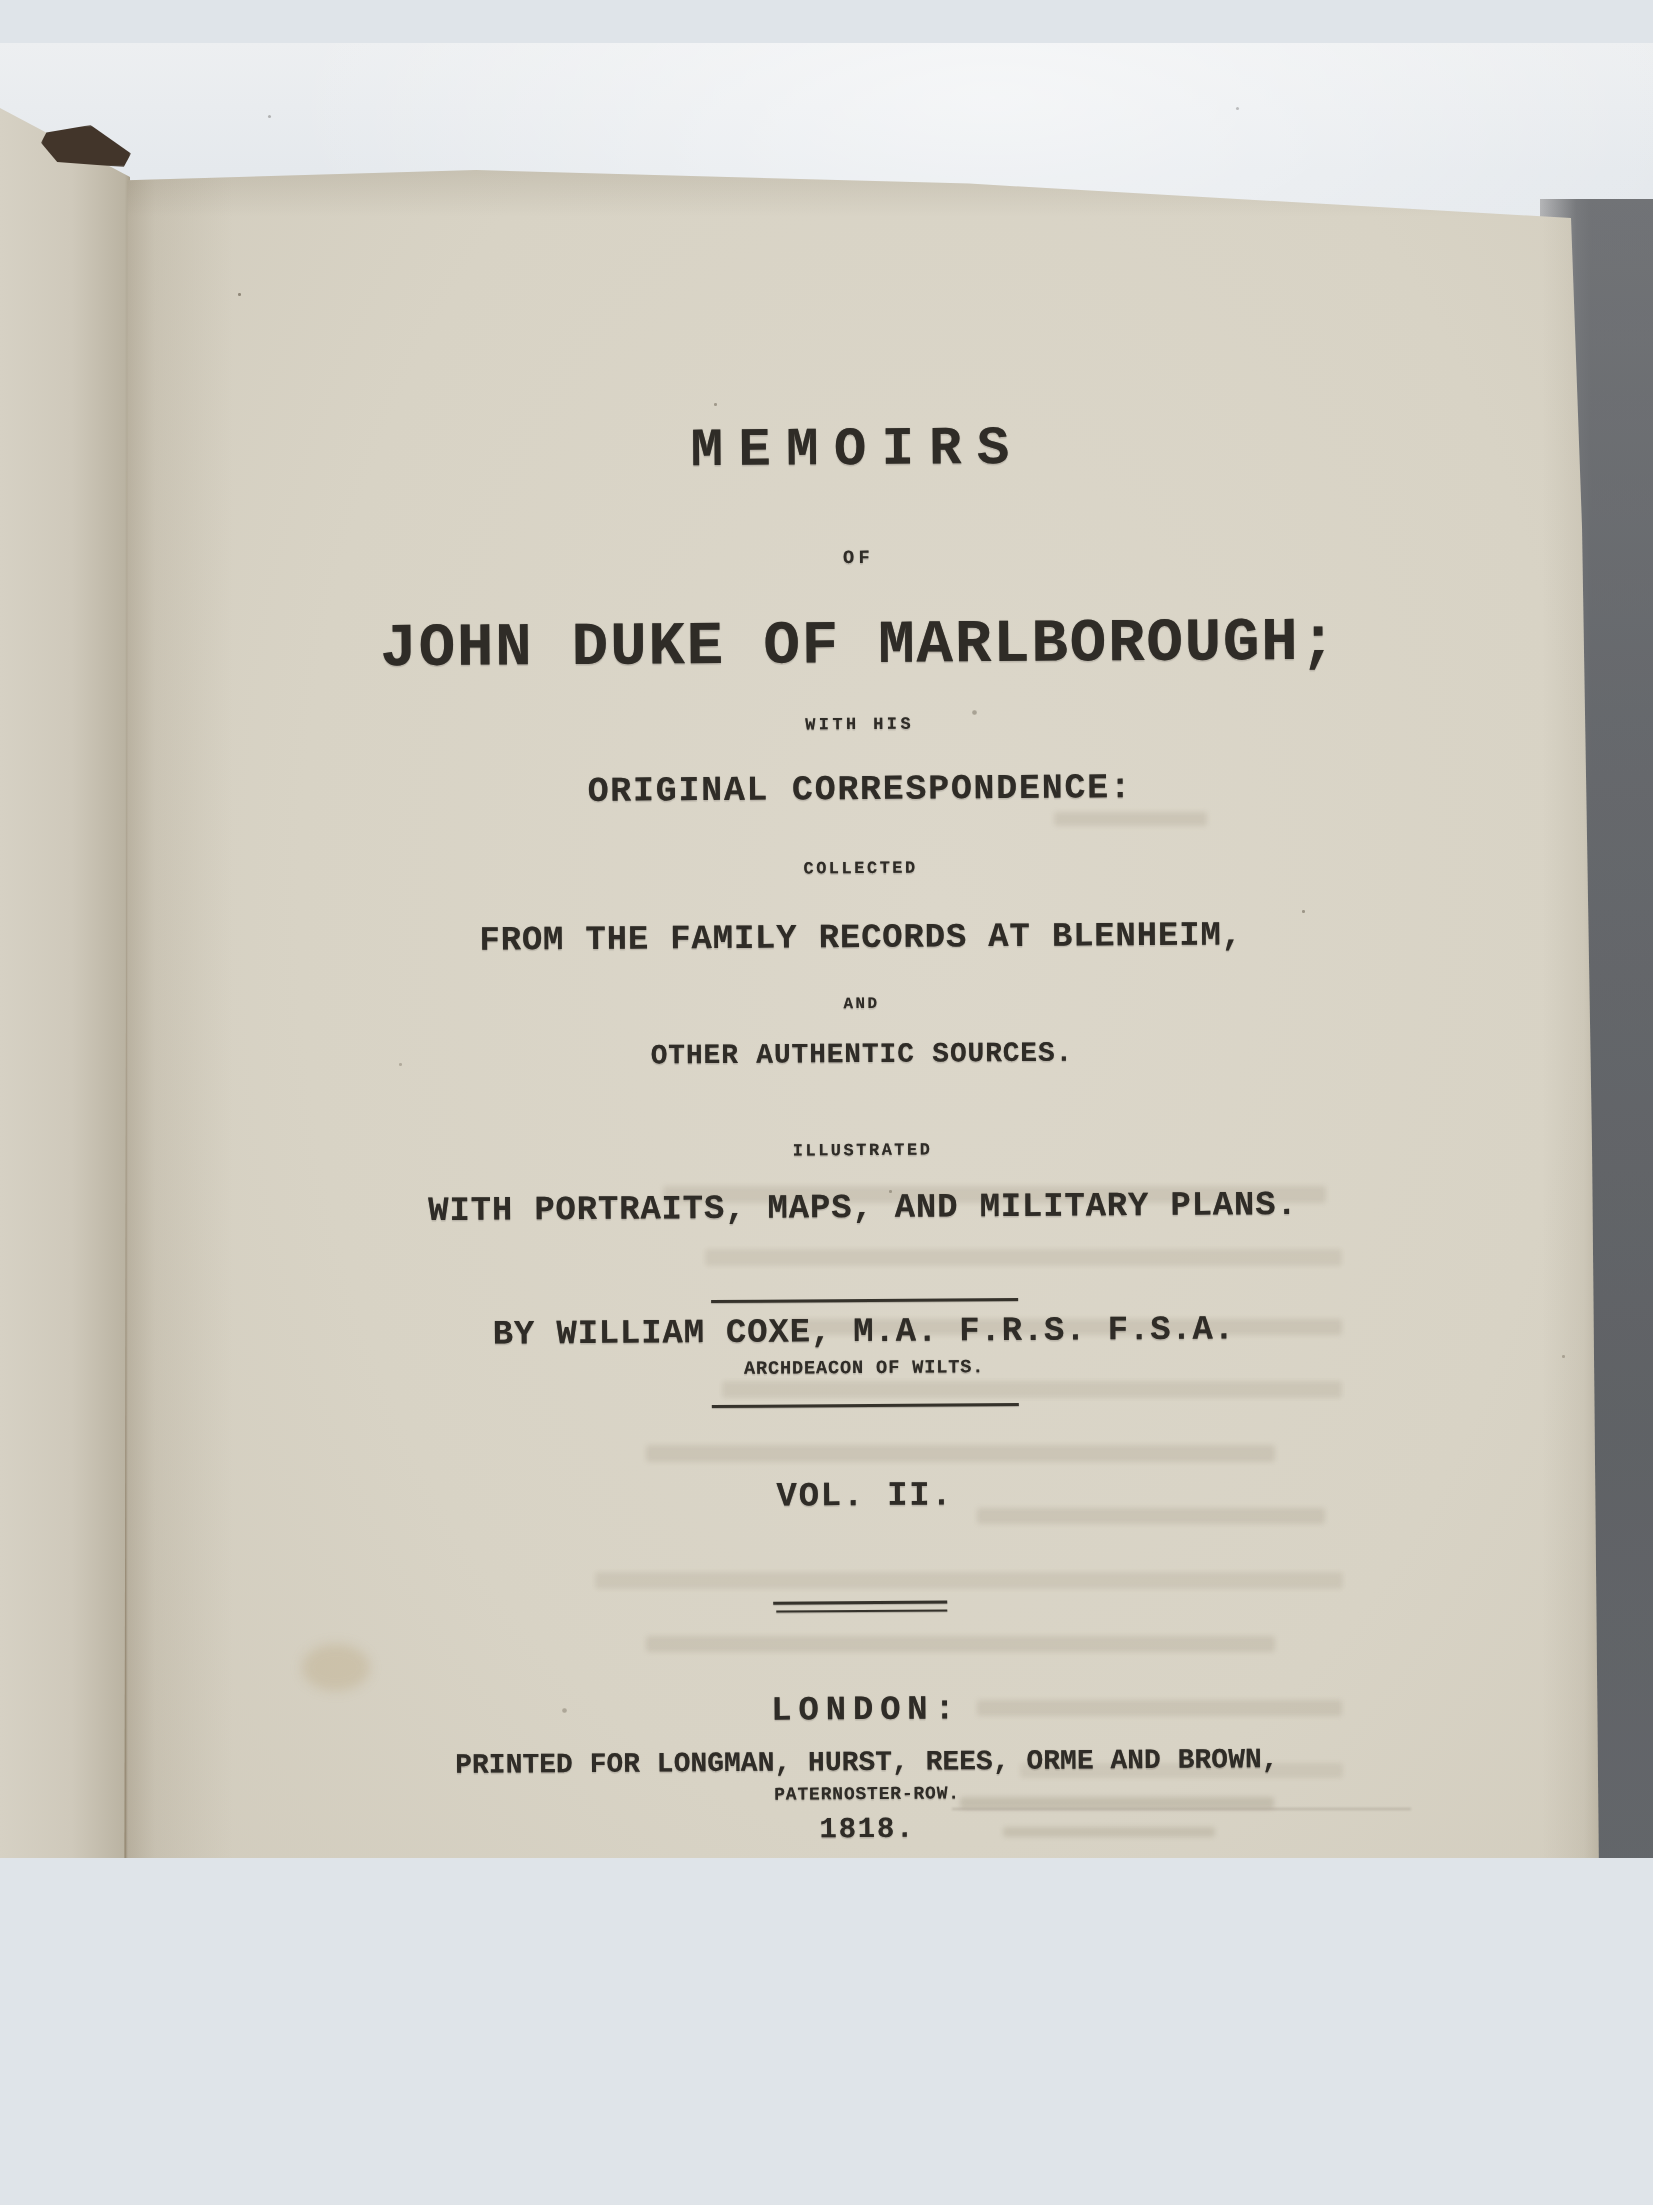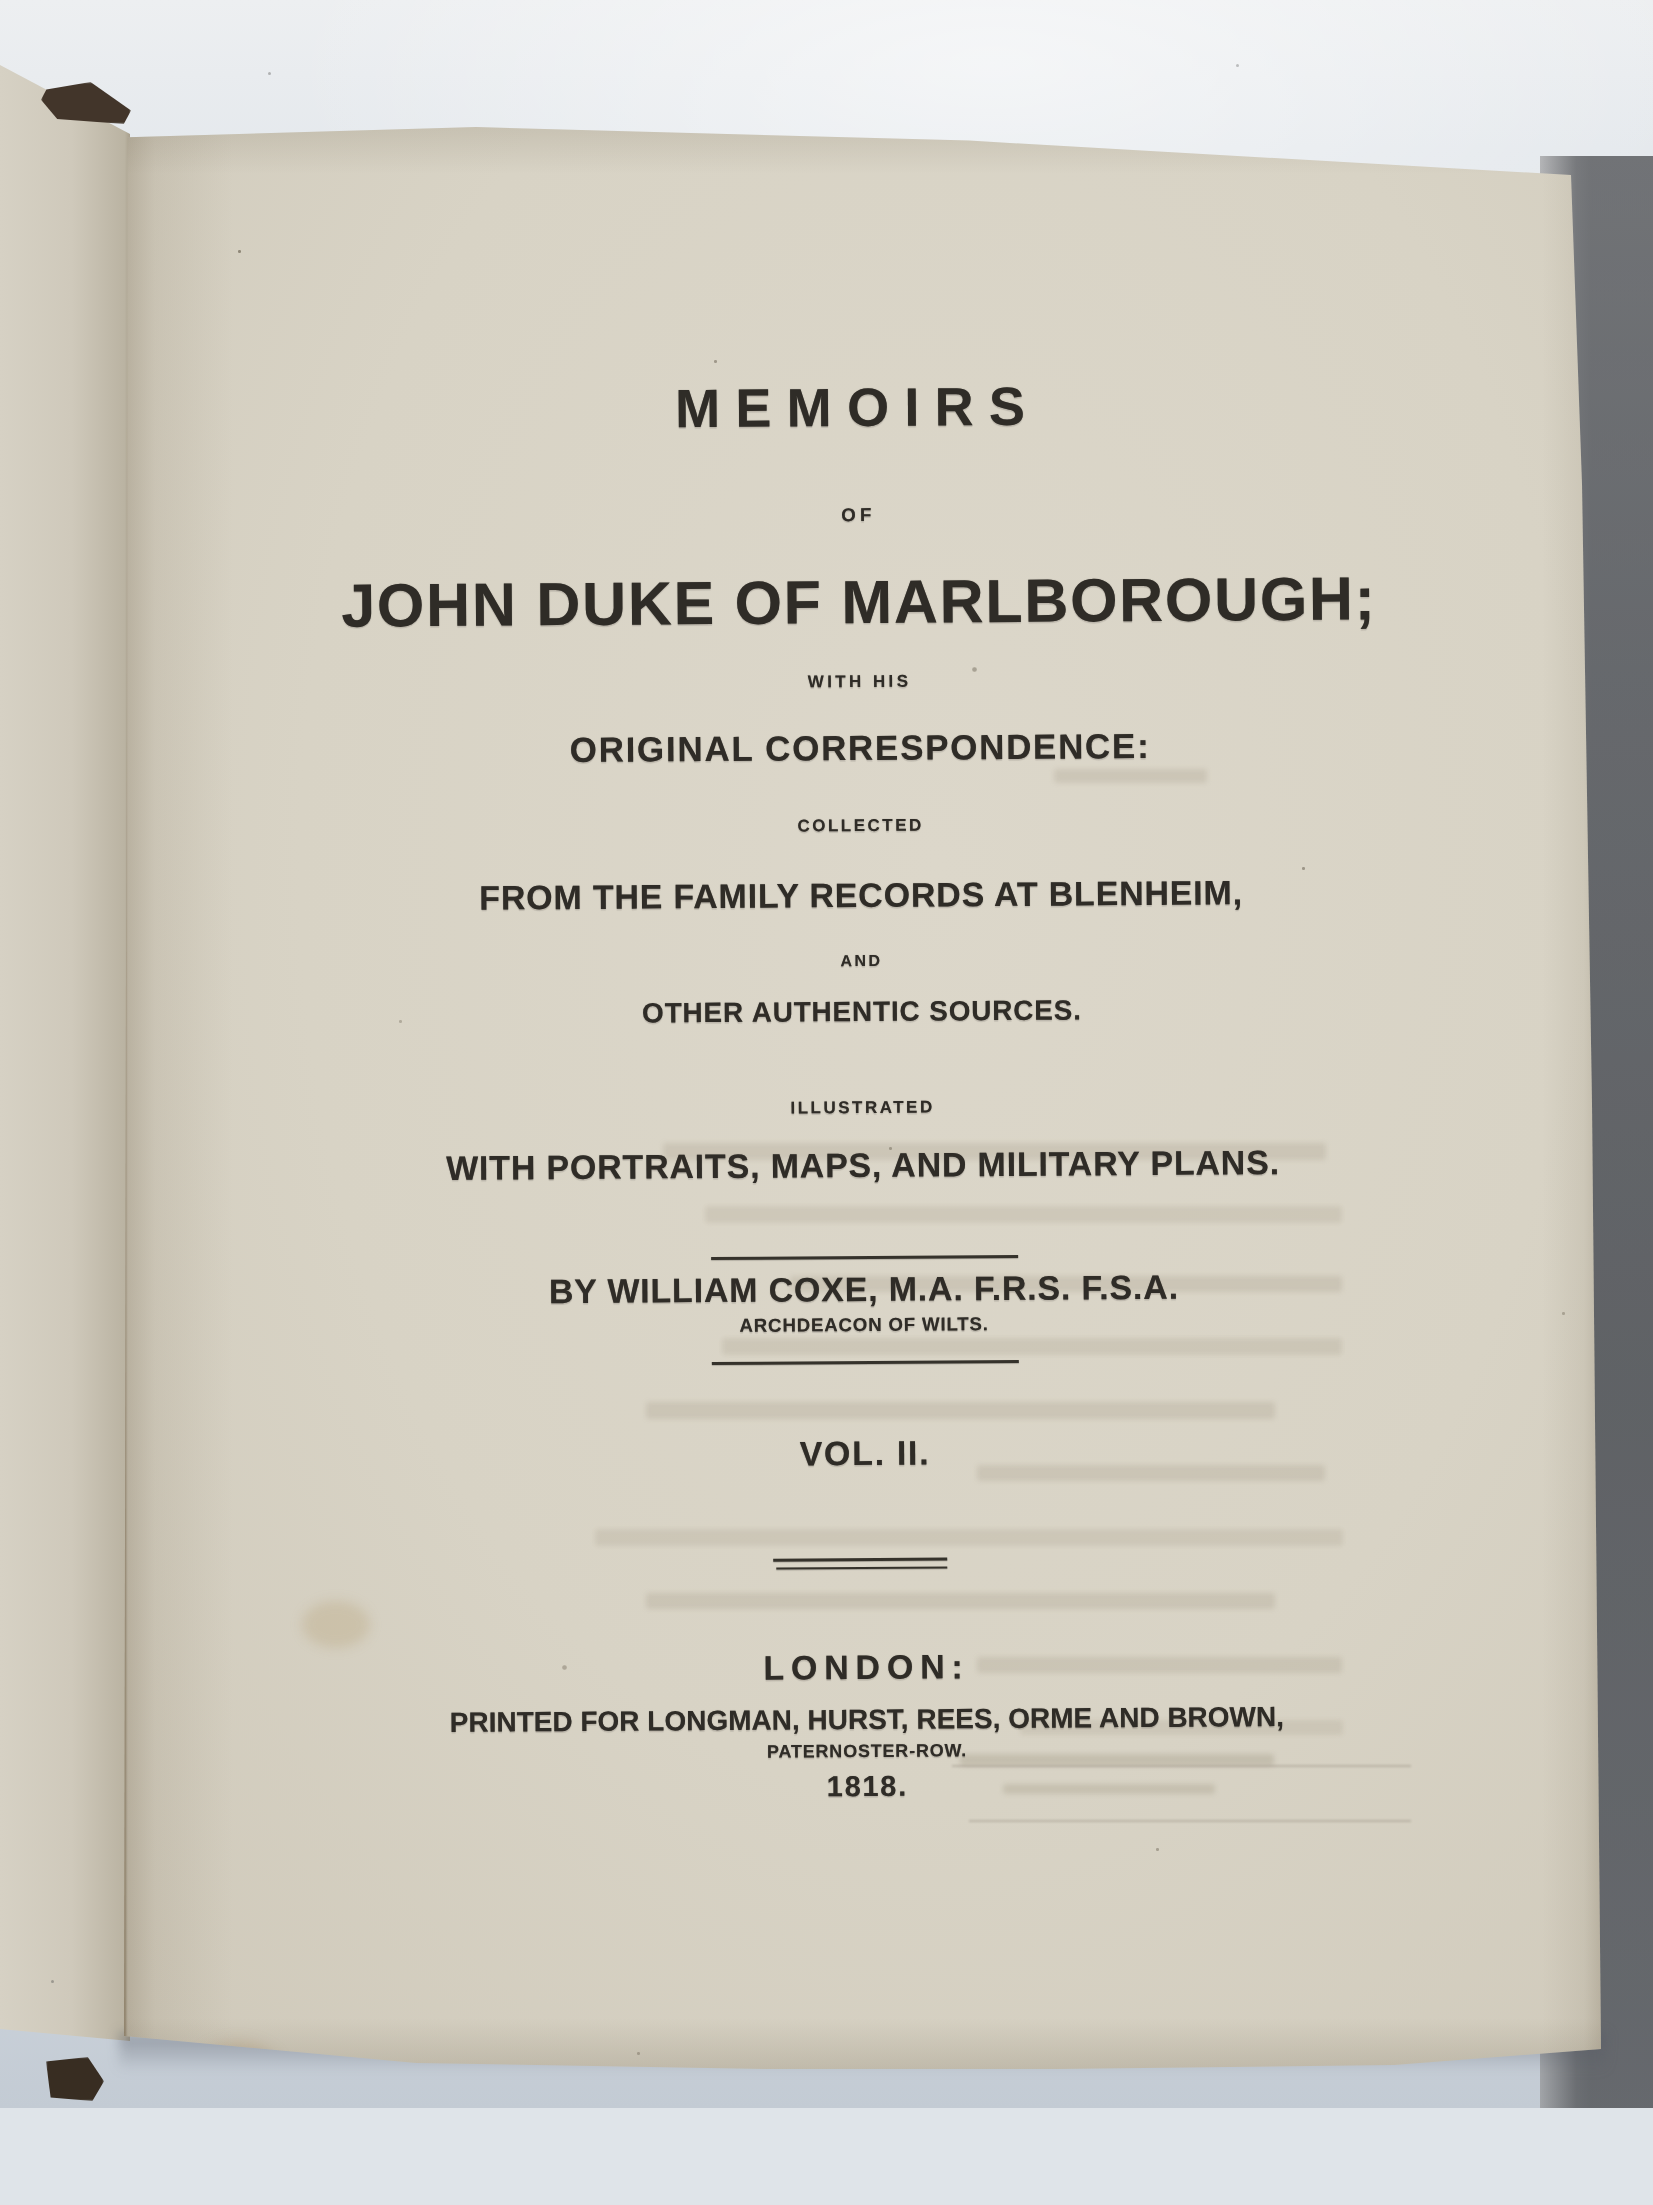--- a/index.html
+++ b/index.html
@@ -1,18 +1,18 @@
 <!DOCTYPE html>
 <html style="font-size:13.6px"><head>
 <meta charset="utf-8">
 <style>
   html,body{margin:0;padding:0;background:#dfe4e9;}
-  .scene{position:relative;width:1654px;height:2108px;overflow:hidden;
-    font-family:Liberation Sans, sans-serif;
-    background:linear-gradient(180deg,#edeff1 0%,#e5e9ed 7%,#e0e5ea 55%,#dce2e8 78%,#ccd3db 92%,#c3cbd4 100%);}
+  .scene{position:relative;width:1654px;height:1815px;overflow:hidden;
+    font-family:Liberation Mono, monospace;
+    background:linear-gradient(180deg,#edeff1 0%,#e5e9ed 7%,#e0e5ea 55%,#dce2e8 78%,#ccd3db 92%,#c3cbd4 100%);margin-top:43px;}
   
   .table-sheen{position:absolute;left:0;top:0;width:100%;height:100%;
     background:radial-gradient(ellipse 1020px 425px at 60% 3%,rgba(255,255,255,.5),rgba(255,255,255,0) 70%);}
   
   .side-grey{position:absolute;left:1540px;top:156px;width:114px;height:2050px;
     background:linear-gradient(90deg,rgba(160,162,165,0) 0,rgba(160,162,165,.9) 36px,#a0a2a5 51px),
                linear-gradient(180deg,#b4b5b7 0%,#a3a5a8 25%,#989a9d 60%,#a3a6aa 100%);
     background-blend-mode:multiply;}
   
   .left-page{position:absolute;left:0;top:0;width:130px;height:2205px;

